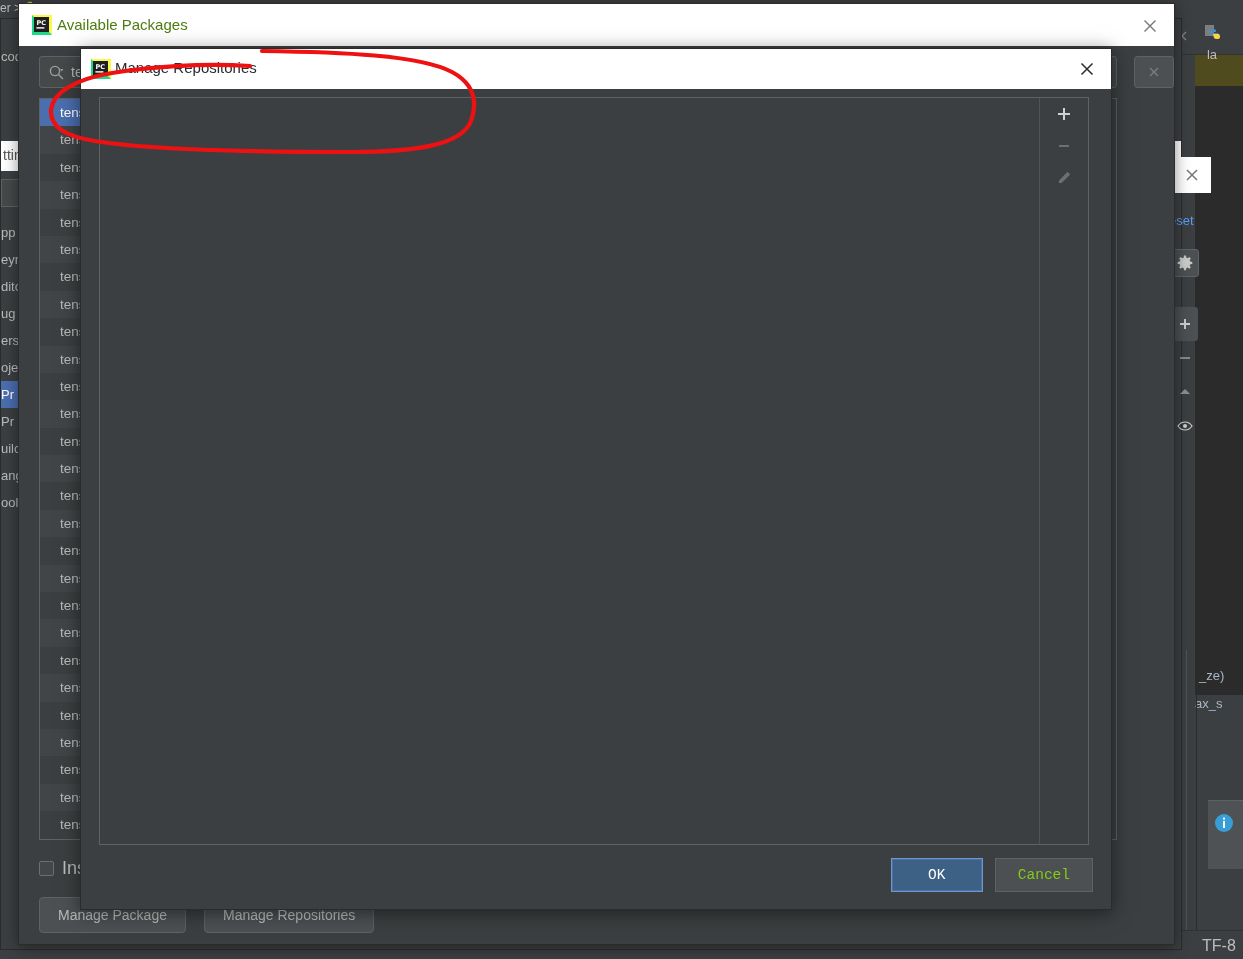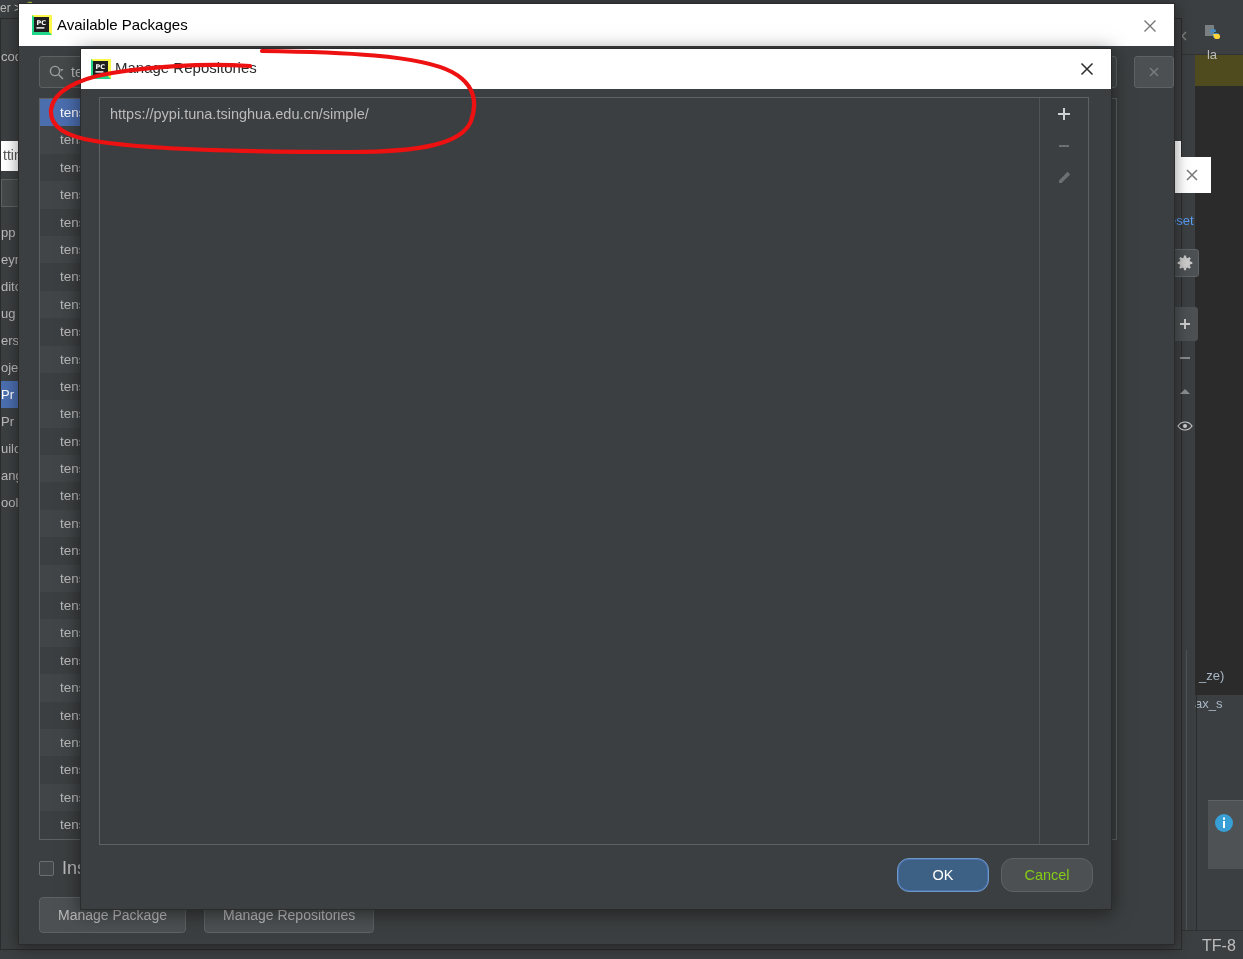--- a/index.html
+++ b/index.html
@@ -118,21 +118,21 @@
     position: absolute; left: 18px; top: 3px; width: 1155px; height: 940px;
     background: #3c3f41; border: 1px solid #2b2b2b;
     box-shadow: 0 2px 14px rgba(0,0,0,0.45);
   }
   #ap-titlebar {
     position: absolute; left: 0; top: 0; width: 1155px; height: 42px;
     background: #ffffff;
   }
   #ap-title-icon { position: absolute; left: 13px; top: 11px; }
   #ap-title-text {
-    position: absolute; left: 38px; top: 12px; font-size: 15px; color: #000000;
+    position: absolute; left: 38px; top: 12px; font-size: 15px; color: #4d7c0f;
     white-space: nowrap;
   }
   #ap-close-btn {
     position: absolute; right: 12px; top: 10px; width: 24px; height: 24px;
     display: flex; align-items: center; justify-content: center; cursor: pointer;
   }
 
   #ap-search-field {
     position: absolute; left: 20px; top: 52px; width: 1078px; height: 32px;
     background: #45494a; border: 1px solid #5e6264; border-radius: 3px;
@@ -230,22 +230,22 @@
   }
   .mr-tool-btn.disabled { cursor: default; }
 
   #mr-footer {
     position: absolute; left: 0; bottom: 0; width: 1030px; height: 62px;
   }
   #mr-footer-buttons {
     position: absolute; right: 18px; top: 11px; display: flex; gap: 12px;
   }
   .dlg-btn {
-    min-width: 92px; height: 34px; padding: 0 22px; border-radius: 12px;
-    font-size: 14.5px; font-family: Liberation Sans, sans-serif;
+    min-width: 92px; height: 34px; padding: 0 22px; border-radius: 0;
+    font-size: 14.5px; font-family: Liberation Mono, monospace;
     display: flex; align-items: center; justify-content: center; cursor: pointer;
     box-sizing: border-box;
   }
   .dlg-btn.primary {
     background: #3d6185; border: 1px solid #6d9ac4; color: #ffffff;
     box-shadow: 0 0 0 1px #4b6eaf inset;
   }
   .dlg-btn.secondary {
     background: #4c5052; border: 1px solid #5e6264; color: #84cc16;
   }
@@ -473,23 +473,20 @@
       </span>
       <span id="mr-title-text">Manage Repositories</span>
       <span id="mr-close-btn">
         <svg width="18" height="18" viewBox="0 0 18 18">
             <path d="M3.5 3.5 L14.5 14.5 M14.5 3.5 L3.5 14.5" stroke="#2b2b2b" stroke-width="1.5" fill="none"></path>
           </svg>
       </span>
     </div>
 
     <div id="mr-repo-list">
-      <div id="mr-repo-items">
-          <div class="mr-repo-row">https://pypi.tuna.tsinghua.edu.cn/simple/</div>
-        </div>
       <div id="mr-toolbar">
         <div class="mr-tool-btn">
           <svg width="18" height="18" viewBox="0 0 18 18">
               <path d="M9 3v12 M3 9h12" stroke="#cfd2d4" stroke-width="2" fill="none"></path>
             </svg>
         </div>
         <div class="mr-tool-btn disabled">
           <svg width="18" height="18" viewBox="0 0 18 18">
               <path d="M4 9h10" stroke="#6c7072" stroke-width="2" fill="none"></path>
             </svg>

